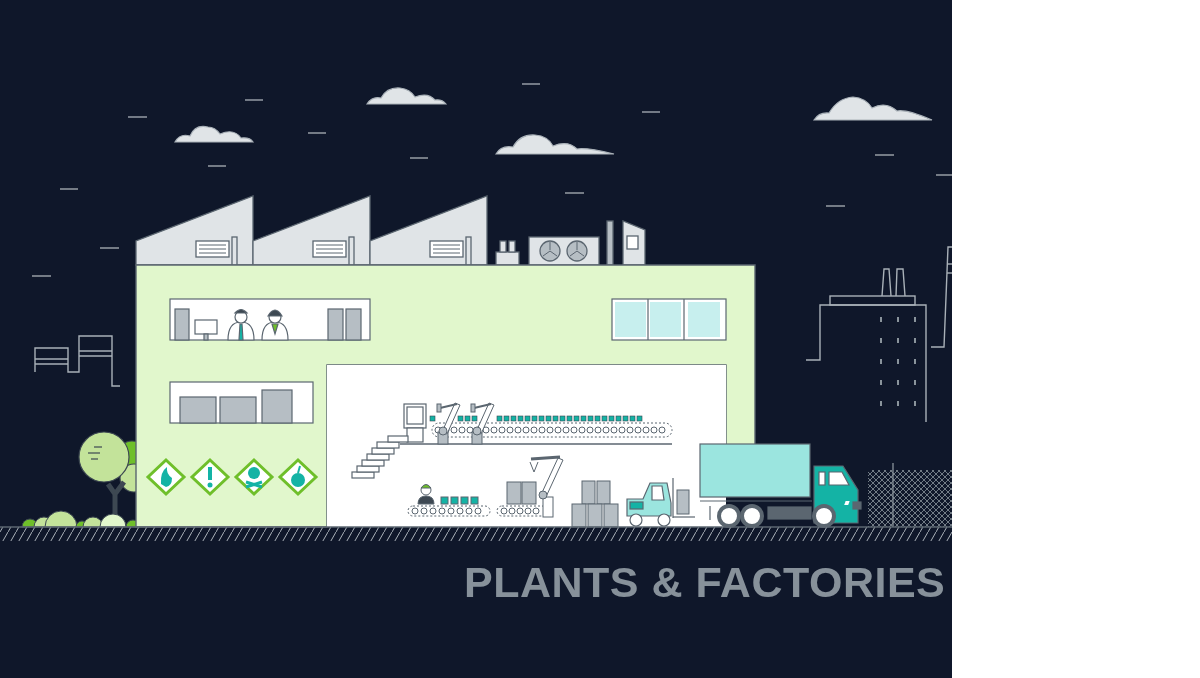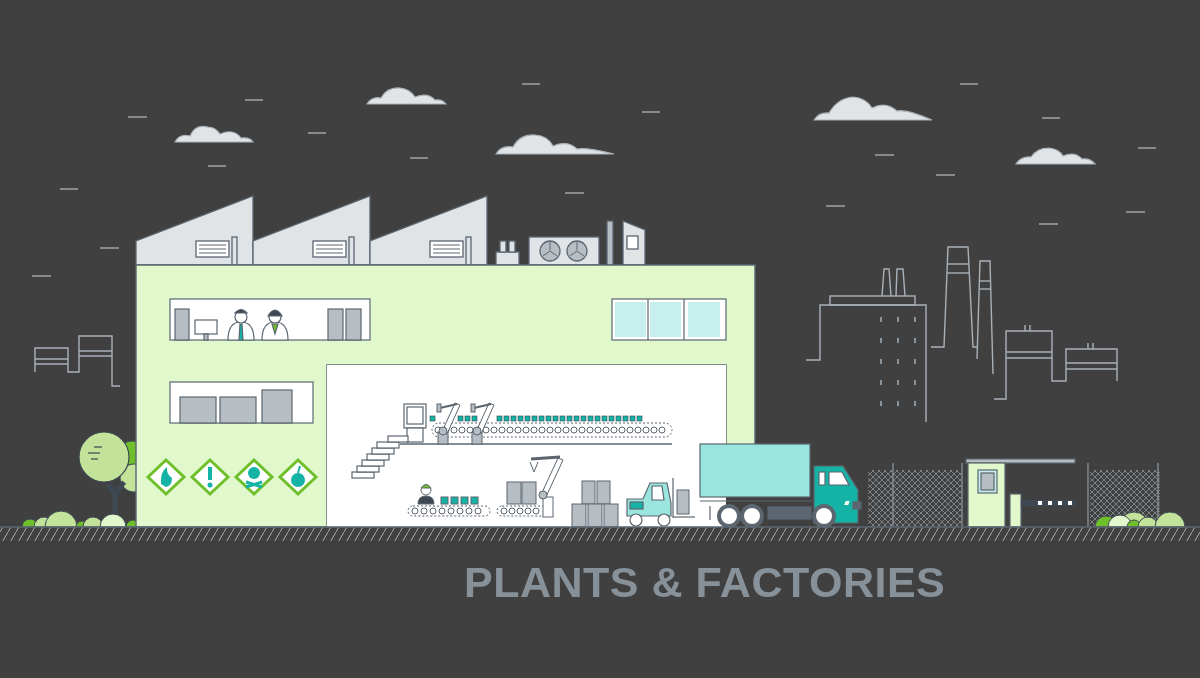--- a/index.html
+++ b/index.html
@@ -1,16 +1,16 @@
 <!DOCTYPE html>
 <html><head>
 <meta charset="utf-8">
 <style>
   html,body{margin:0;padding:0;background:#ffffff;}
-  #stage{position:relative;width:1200px;height:678px;overflow:hidden;background:#404040;}
+  #stage{position:relative;width:952px;height:678px;overflow:hidden;background:#0f172a;}
   svg{position:absolute;left:0;top:0;}
   .title{position:absolute;left:464px;top:558px;width:520px;font-family:"Liberation Sans",sans-serif;font-weight:bold;font-size:43px;letter-spacing:0.5px;color:#87919a;white-space:nowrap;}
 </style>
 </head>
 <body>
 
 <div id="stage">
 <svg width="1200" height="678" viewBox="0 0 1200 678" xmlns="http://www.w3.org/2000/svg">
   <defs>
     <pattern id="hatch" width="8" height="14" patternUnits="userSpaceOnUse">

